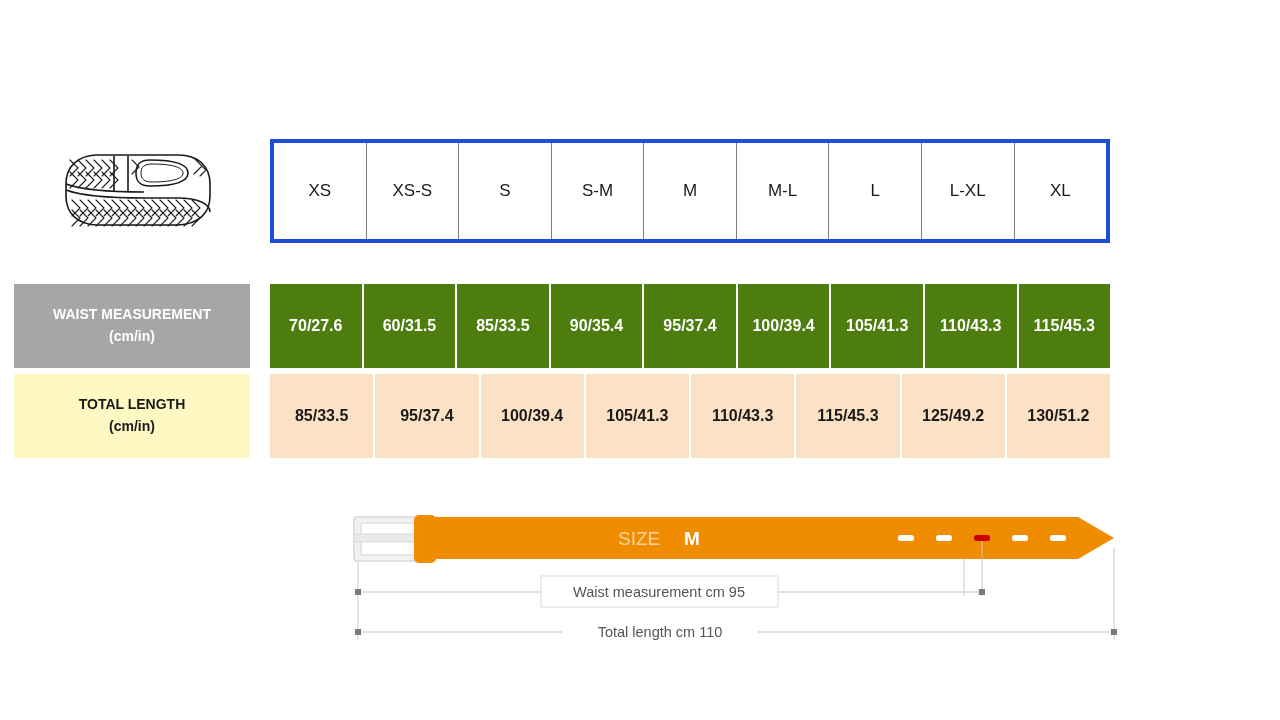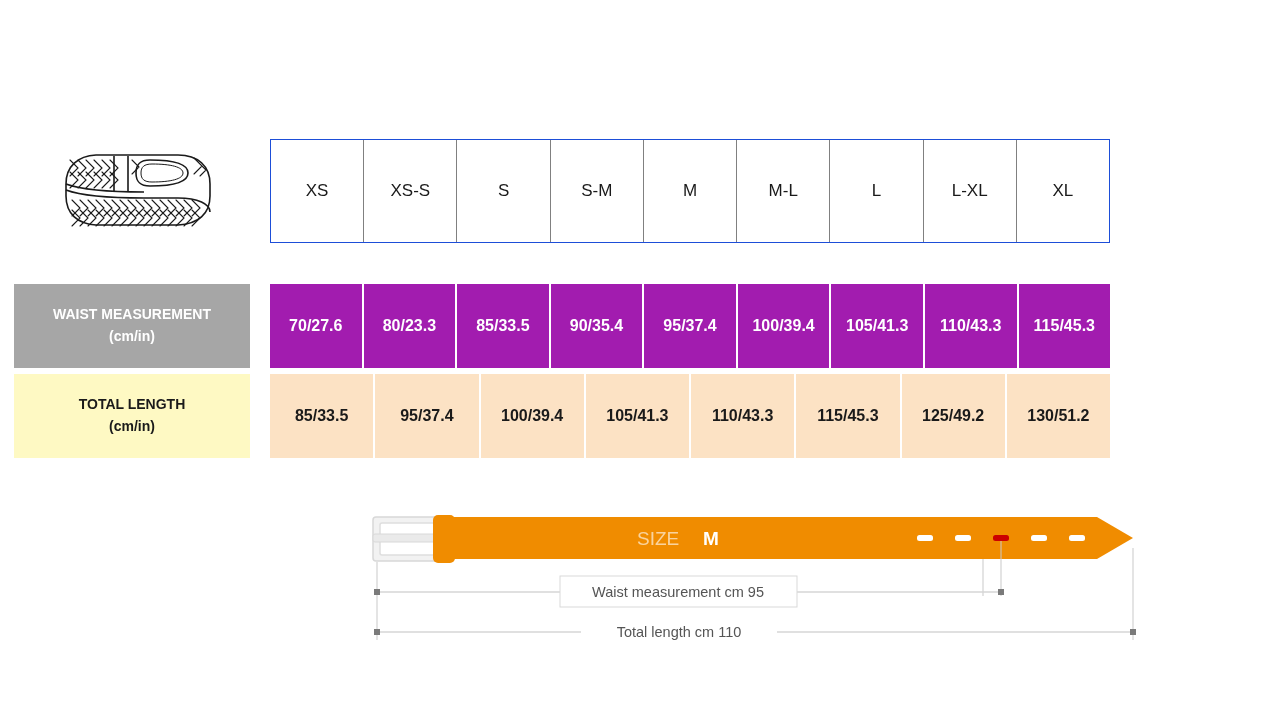--- a/index.html
+++ b/index.html
@@ -25,21 +25,21 @@
   }
 
   
   #size-header-table {
     position: absolute;
     left: 270px;
     top: 139px;
     width: 840px;
     height: 104px;
     display: flex;
-    border: 1px solid #1d4ed8;
+    border: 4px solid #1d4ed8;
     box-sizing: border-box;
   }
   #size-header-table .hcell {
     flex: 1 1 0;
     border-right: 1px solid #808080;
     box-sizing: border-box;
     display: flex;
     align-items: center;
     justify-content: center;
     font-size: 17px;
@@ -63,21 +63,21 @@
     justify-content: center;
     font-size: 16px;
     font-weight: bold;
     box-sizing: border-box;
     border-right: 2px solid #ffffff;
   }
   .data-row .dcell:last-child { border-right: none; }
 
   #waist-row { top: 284px; }
   #waist-row .dcell {
-    background: #a21caf;
+    background: #4d7c0f;
     color: #ffffff;
   }
   #length-row { top: 374px; }
   #length-row .dcell {
     background: #FCE2C4;
     color: #1a1a1a;
   }
 
   
   .row-label {
@@ -102,21 +102,21 @@
   #length-label {
     top: 374px;
     background: #fef9c3;
     color: #1a1a1a;
   }
   .row-label .sub { font-weight: bold; }
 
   
   #belt-diagram {
     position: absolute;
-    left: 355px;
+    left: 336px;
     top: 500px;
     width: 800px;
     height: 165px;
   }
   #belt-diagram svg { display: block; }
 
   .dim-text {
     font-family: "Liberation Sans", sans-serif;
     font-size: 14.5px;
     fill: #555555;
@@ -172,21 +172,21 @@
   <div class="hcell">L-XL</div>
   <div class="hcell">XL</div>
 </div>
 
 <div class="row-label" id="waist-label">
   <span>WAIST MEASUREMENT</span>
   <span class="sub">(cm/in)</span>
 </div>
 <div class="data-row" id="waist-row">
   <div class="dcell">70/27.6</div>
-  <div class="dcell">80/23.3</div>
+  <div class="dcell">60/31.5</div>
   <div class="dcell">85/33.5</div>
   <div class="dcell">90/35.4</div>
   <div class="dcell">95/37.4</div>
   <div class="dcell">100/39.4</div>
   <div class="dcell">105/41.3</div>
   <div class="dcell">110/43.3</div>
   <div class="dcell">115/45.3</div>
 </div>
 
 <div class="row-label" id="length-label">

